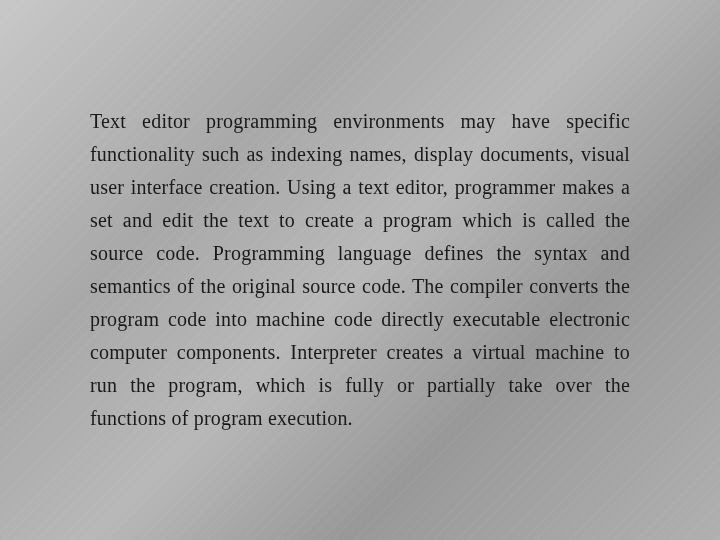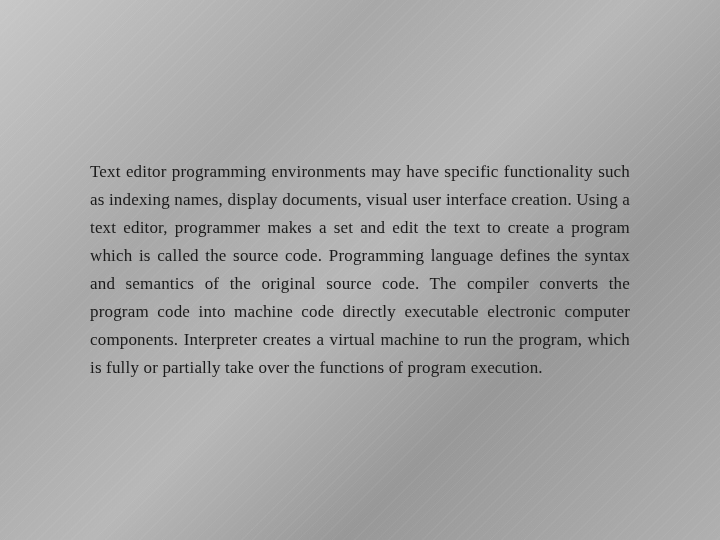--- a/index.html
+++ b/index.html
@@ -42,21 +42,21 @@
 
     .content-box {
       position: relative;
       width: 620px;
       padding: 30px 40px;
       z-index: 1;
     }
 
     .paragraph {
       font-family: 'Times New Roman', Times, serif;
-      font-size: 17px;
+      font-size: 20px;
       line-height: 1.65;
       color: #1a1a1a;
       text-align: justify;
       text-justify: inter-word;
       letter-spacing: 0.01em;
     }
   </style>
 </head>
 <body>
 

